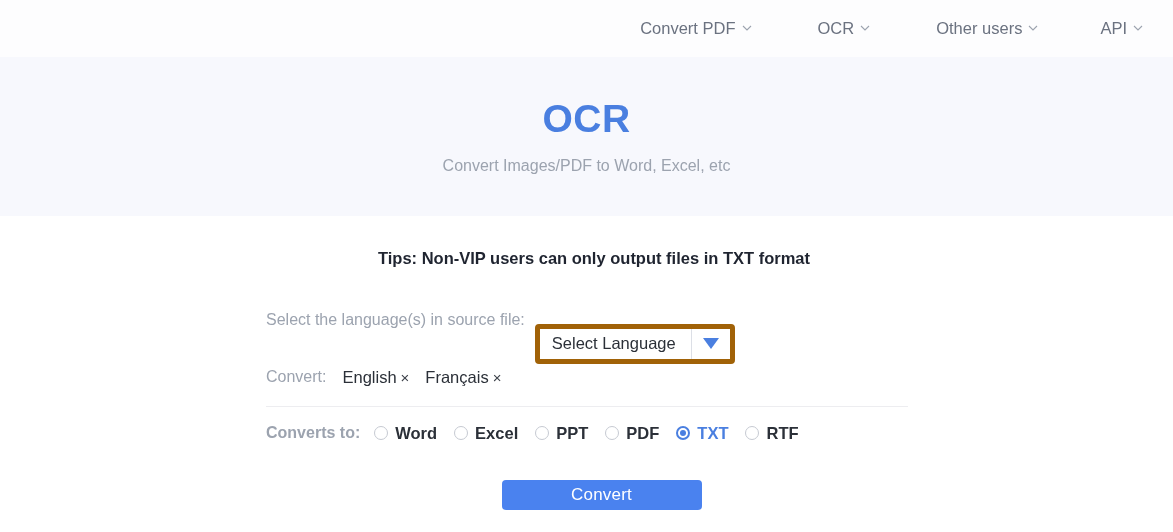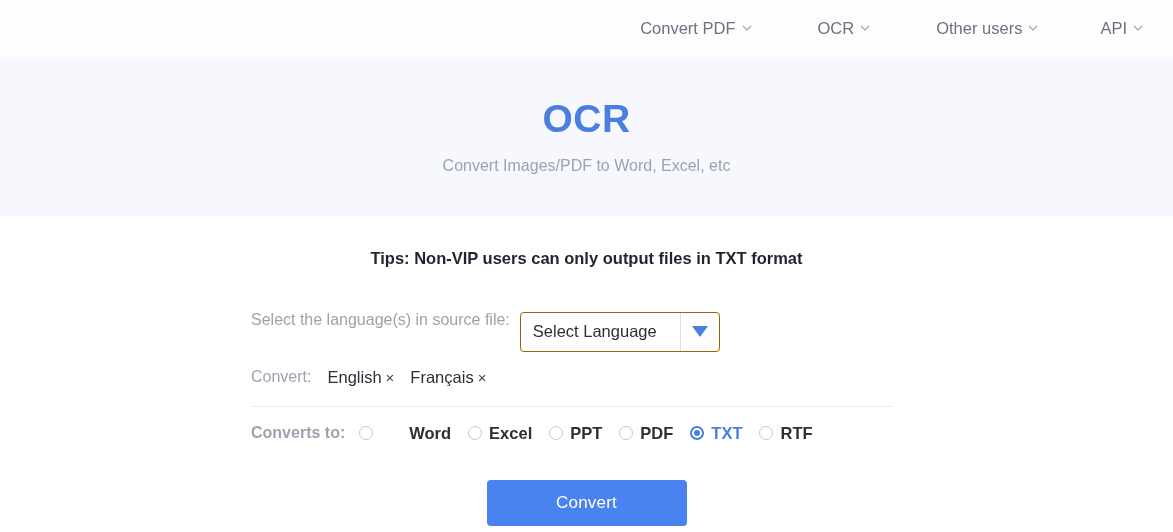--- a/index.html
+++ b/index.html
@@ -70,20 +70,21 @@
   }
   .hero-sub {
     font-size: 16px;
     color: #9ca3af;
     line-height: 1;
   }
 
   
   .main {
     padding-top: 34px;
+    padding-left: 15px;
   }
   .tips {
     text-align: center;
     font-size: 16.5px;
     font-weight: bold;
     color: #1f2430;
     line-height: 1;
   }
 
   .form {
@@ -105,27 +106,28 @@
     font-size: 16px;
     color: #9ca3af;
     line-height: 1;
     white-space: nowrap;
   }
 
   .select-box {
     margin-left: 10px;
     width: 200px;
     height: 40px;
-    border: 1px solid #a16207;
+    border: 5px solid #a16207;
     border-radius: 4px;
     background: #ffffff;
     display: flex;
     align-items: stretch;
     box-sizing: border-box;
     cursor: pointer;
+    margin-top: 12px;
   }
   .select-value {
     flex: 1;
     display: flex;
     align-items: center;
     padding-left: 12px;
     font-size: 16.5px;
     color: #2b3038;
     white-space: nowrap;
   }
@@ -174,21 +176,21 @@
     height: 22px;
     font-weight: bold;
   }
   .radio {
     display: flex;
     align-items: center;
     margin-left: 17px;
     cursor: pointer;
     line-height: 1;
   }
-  .radio:first-of-type { margin-left: 14px; gap: 29px; }
+  .radio:first-of-type { margin-left: 14px; }
   .radio .dot {
     width: 14px;
     height: 14px;
     border-radius: 50%;
     border: 1px solid #c6cad2;
     box-sizing: border-box;
     background: #fff;
     margin-right: 7px;
     flex: 0 0 auto;
     position: relative;
@@ -216,21 +218,21 @@
   .radio.on .rlabel { color: #4a7fe0; }
 
   .btn-wrap {
     width: 1173px;
     display: flex;
     justify-content: center;
     margin-top: 33px;
   }
   .convert-btn {
     width: 200px;
-    height: 46px;
+    height: 30px;
     background: #4a82ef;
     border: none;
     border-radius: 4px;
     color: #ffffff;
     font-size: 17px;
     font-family: "Liberation Sans", sans-serif;
     cursor: pointer;
     letter-spacing: 0.2px;
   }
 </style>

